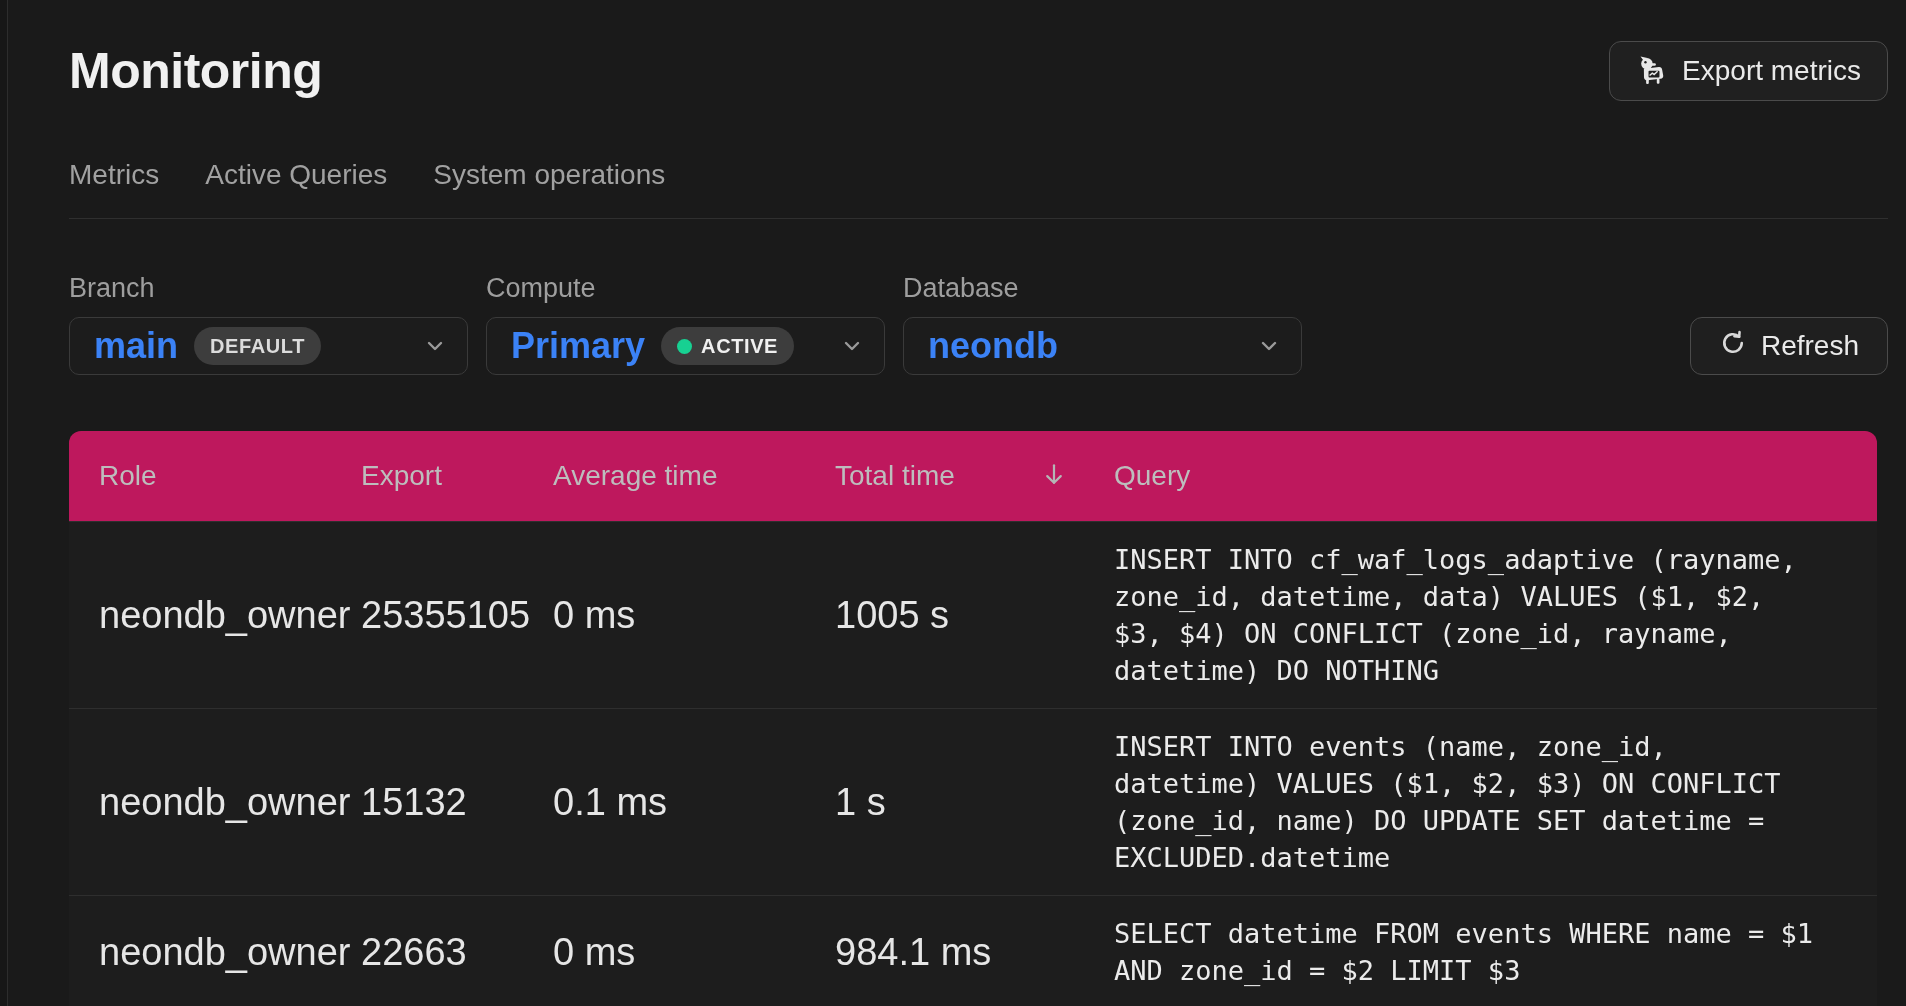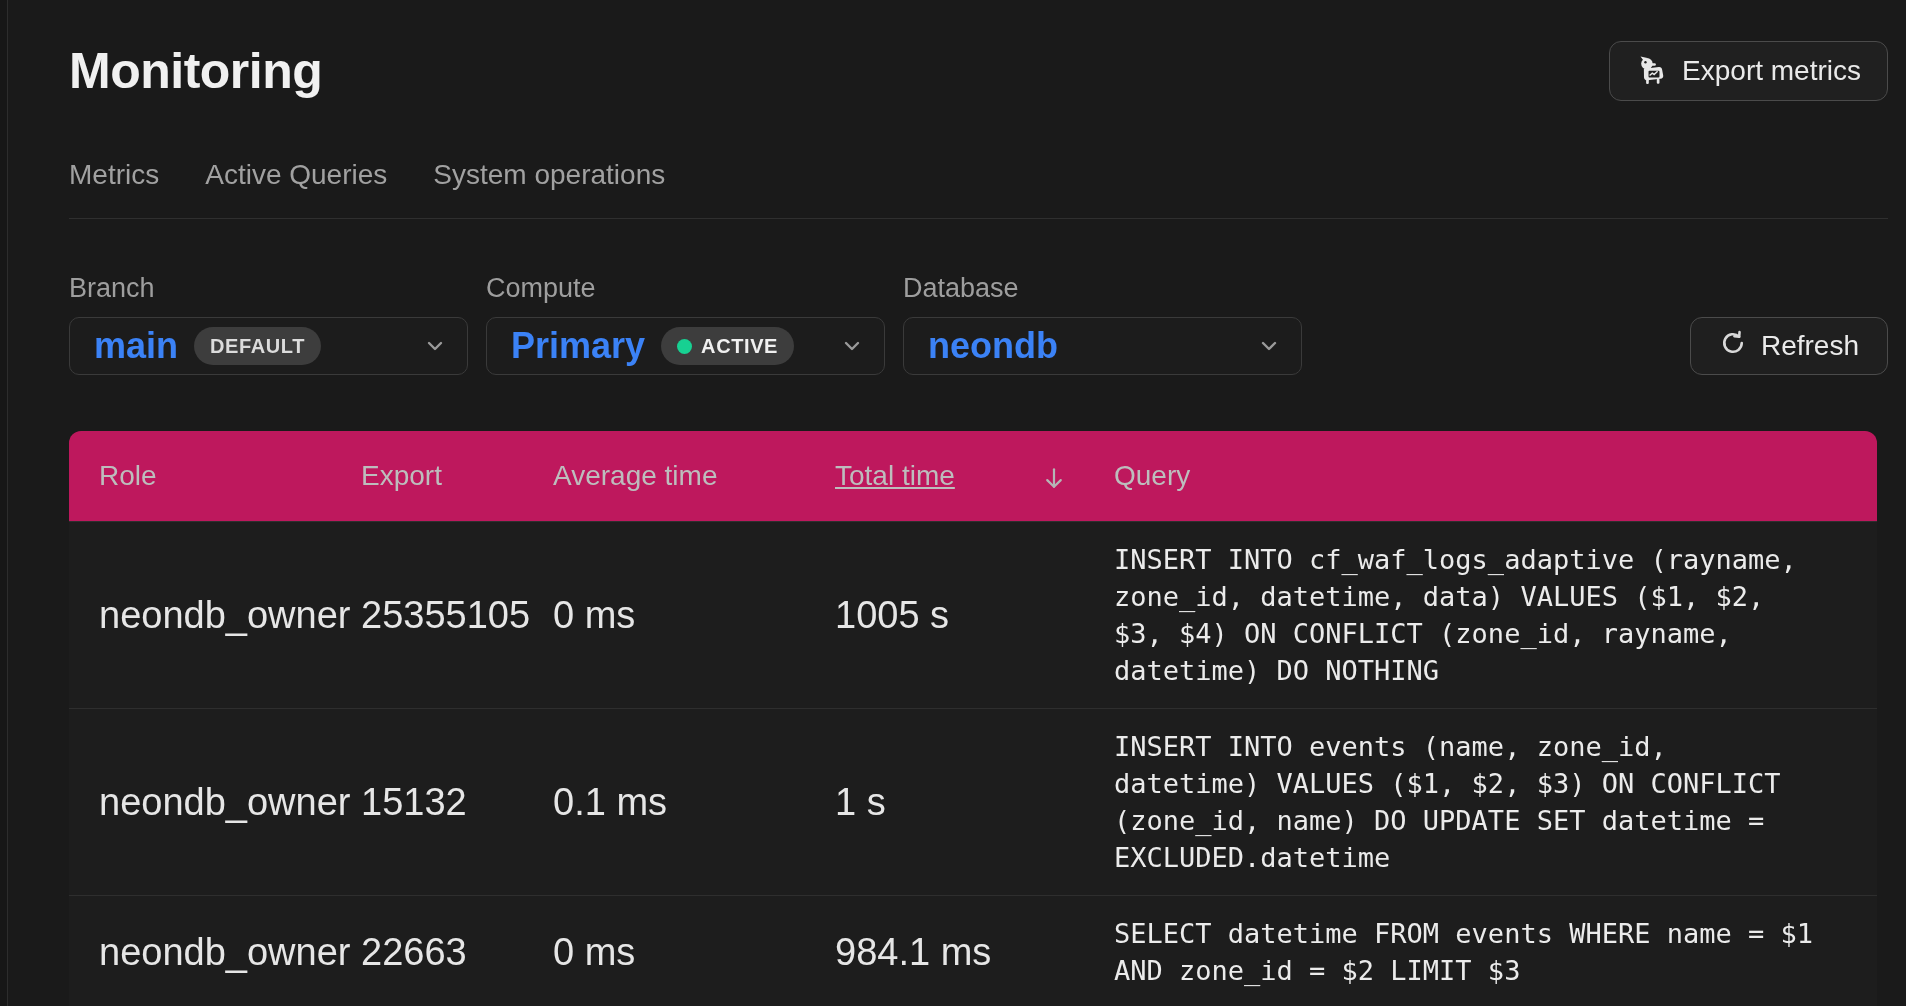--- a/index.html
+++ b/index.html
@@ -77,21 +77,21 @@
     background:#1d1d1d; border-radius:12px 12px 0 0; overflow:hidden;
   }
   .thead, .trow {
     display:grid;
     grid-template-columns:262px 192px 282px 279px 710px;
     padding-left:30px; padding-right:53px;
     align-items:center;
   }
   .thead { height:90px; background:#be185d; }
   .th { font-size:28px; font-weight:500; color:#bdbdbd; }
-  .th-total { display:flex; align-items:flex-end;text-decoration:underline; }
+  .th-total { display:flex; align-items:flex-start; }
   .sort-icon { margin-left:auto; margin-right:46px; display:flex; }
   .trow { border-top:1px solid #2e2e2e; font-size:29px; color:#e8e8e8; }
   .cell { font-size:38px; color:#e6e6e6; }
   .cell-query {
     font-family:"DejaVu Sans Mono", monospace;
     font-size:27px; line-height:37px; color:#ebebeb;
     padding:19px 0;
   }
 </style>
 </head>

